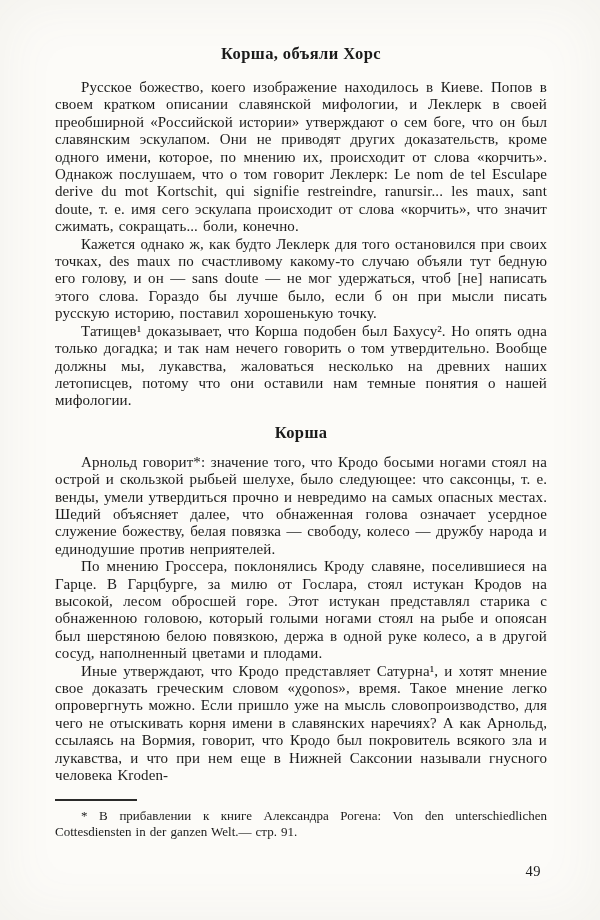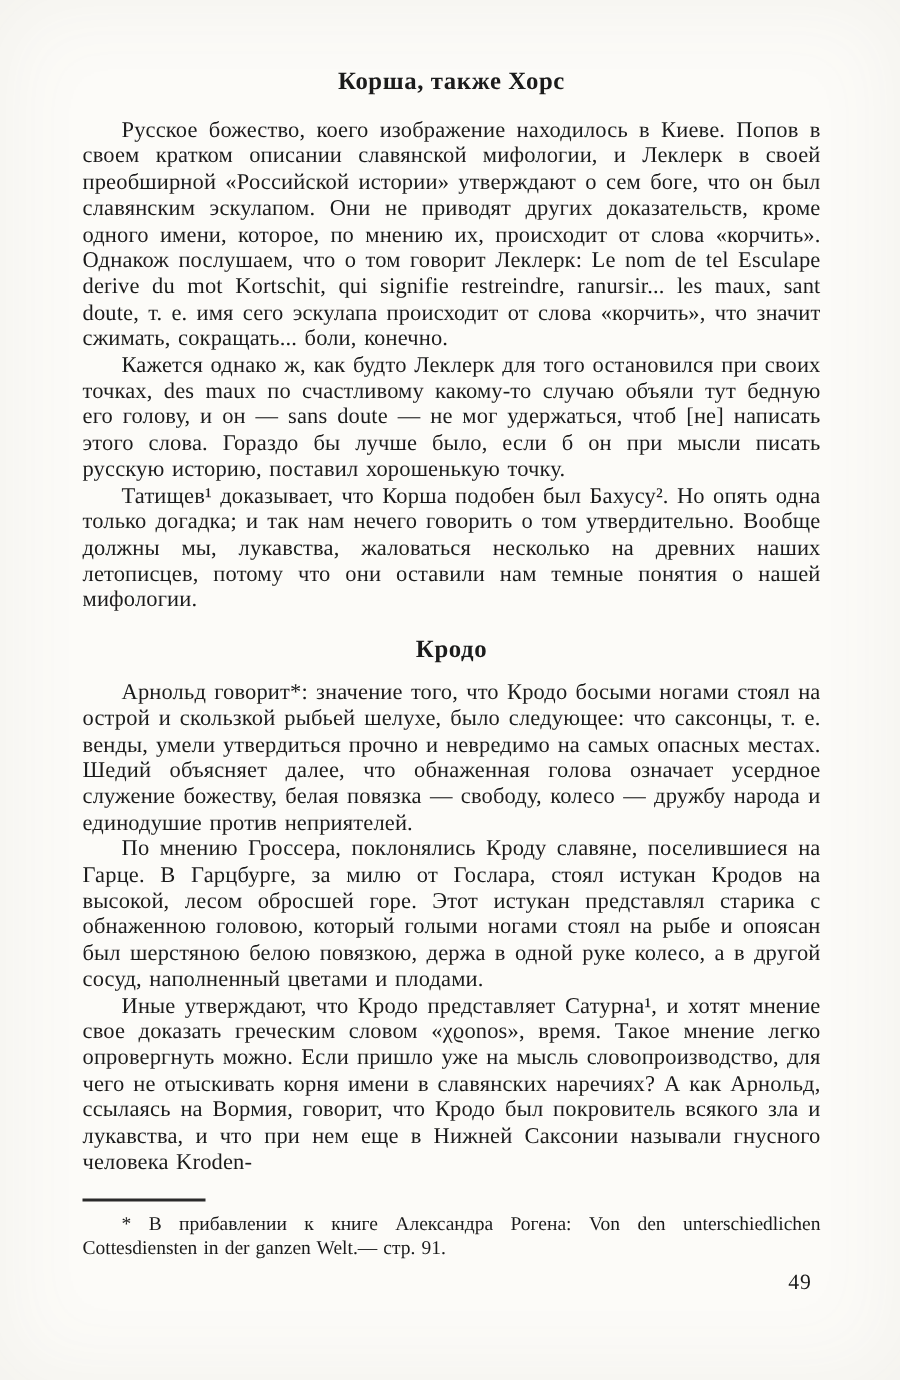--- a/index.html
+++ b/index.html
@@ -52,42 +52,42 @@
   }
   .footnote-text {
     margin: 0;
     font-size: 13px;
     line-height: 15.8px;
     text-align: justify;
     text-indent: 26px;
     word-spacing: 0.8px;
   }
   .page-number {
-    margin-top: 7px;
+    margin-top: 23px;
     padding-right: 6px;
     text-align: right;
     font-size: 14.5px;
     letter-spacing: 0.5px;
   }
 </style>
 </head>
 <body>
 
 <div class="book-page">
   <div class="text-block">
 
-    <h2 class="section-heading">Корша, также Хорс</h2>
+    <h2 class="section-heading">Корша, объяли Хорс</h2>
 
     <p class="body-par">Русское божество, коего изображение находилось в Киеве. Попов в своем кратком описании славянской мифологии, и Леклерк в своей преобширной «Российской истории» утверждают о сем боге, что он был славянским эскулапом. Они не приводят других доказательств, кроме одного имени, которое, по мнению их, происходит от слова «корчить». Однакож послушаем, что о том говорит Леклерк: Le nom de tel Esculape derive du mot Kortschit, qui signifie restreindre, ranursir... les maux, sant doute, т. е. имя сего эскулапа происходит от слова «корчить», что значит сжимать, сокращать... боли, конечно.</p>
 
     <p class="body-par">Кажется однако ж, как будто Леклерк для того остановился при своих точках, des maux по счастливому какому-то случаю объяли тут бедную его голову, и он — sans doute — не мог удержаться, чтоб [не] написать этого слова. Гораздо бы лучше было, если б он при мысли писать русскую историю, поставил хорошенькую точку.</p>
 
     <p class="body-par">Татищев¹ доказывает, что Корша подобен был Бахусу². Но опять одна только догадка; и так нам нечего говорить о том утвердительно. Вообще должны мы, лукавства, жаловаться несколько на древних наших летописцев, потому что они оставили нам темные понятия о нашей мифологии.</p>
 
-    <h2 class="section-heading second">Кродо</h2>
+    <h2 class="section-heading second">Корша</h2>
 
     <p class="body-par">Арнольд говорит*: значение того, что Кродо босыми ногами стоял на острой и скользкой рыбьей шелухе, было следующее: что саксонцы, т. е. венды, умели утвердиться прочно и невредимо на самых опасных местах. Шедий объясняет далее, что обнаженная голова означает усердное служение божеству, белая повязка — свободу, колесо — дружбу народа и единодушие против неприятелей.</p>
 
     <p class="body-par">По мнению Гроссера, поклонялись Кроду славяне, поселившиеся на Гарце. В Гарцбурге, за милю от Гослара, стоял истукан Кродов на высокой, лесом обросшей горе. Этот истукан представлял старика с обнаженною головою, который голыми ногами стоял на рыбе и опоясан был шерстяною белою повязкою, держа в одной руке колесо, а в другой сосуд, наполненный цветами и плодами.</p>
 
     <p class="body-par">Иные утверждают, что Кродо представляет Сатурна¹, и хотят мнение свое доказать греческим словом «χϱonos», время. Такое мнение легко опровергнуть можно. Если пришло уже на мысль словопроизводство, для чего не отыскивать корня имени в славянских наречиях? А как Арнольд, ссылаясь на Вормия, говорит, что Кродо был покровитель всякого зла и лукавства, и что при нем еще в Нижней Саксонии называли гнусного человека Kroden-</p>
 
     <div class="footnote-rule"></div>
 
     <p class="footnote-text">* В прибавлении к книге Александра Рогена: Von den unterschiedlichen Cottesdiensten in der ganzen Welt.— стр. 91.</p>

